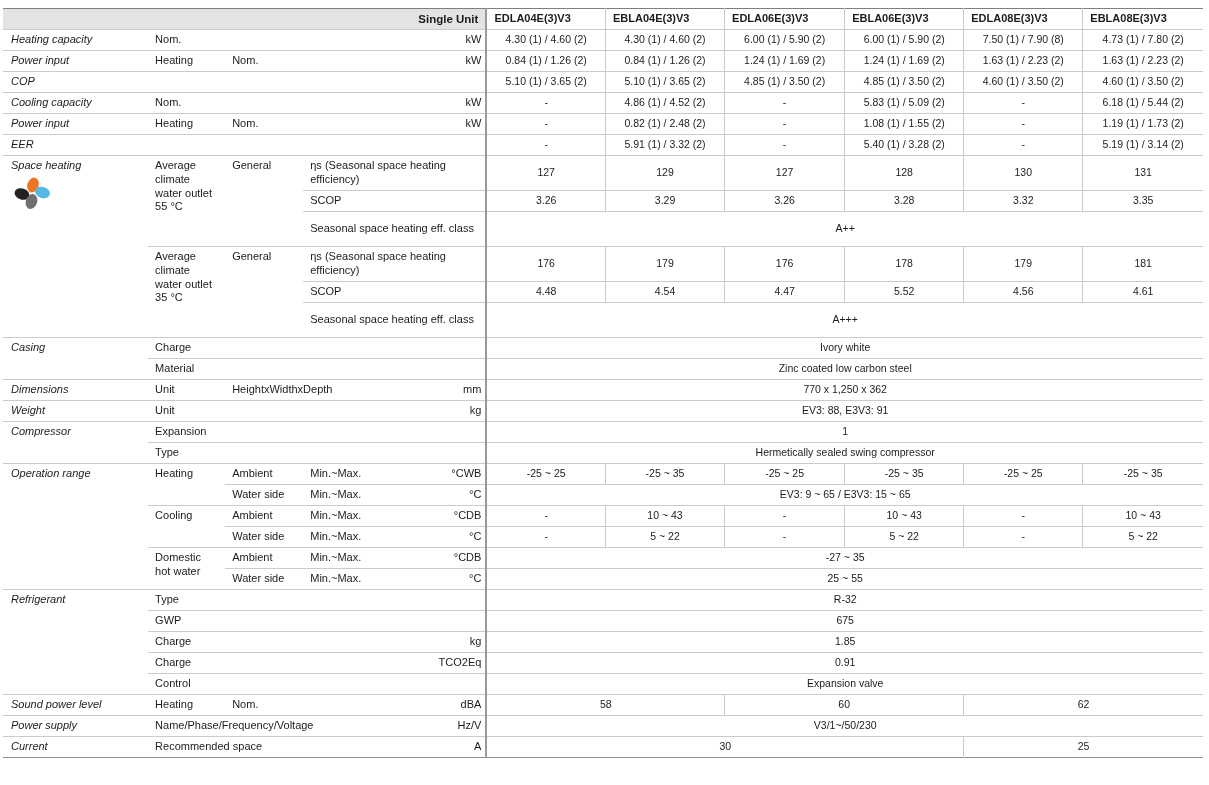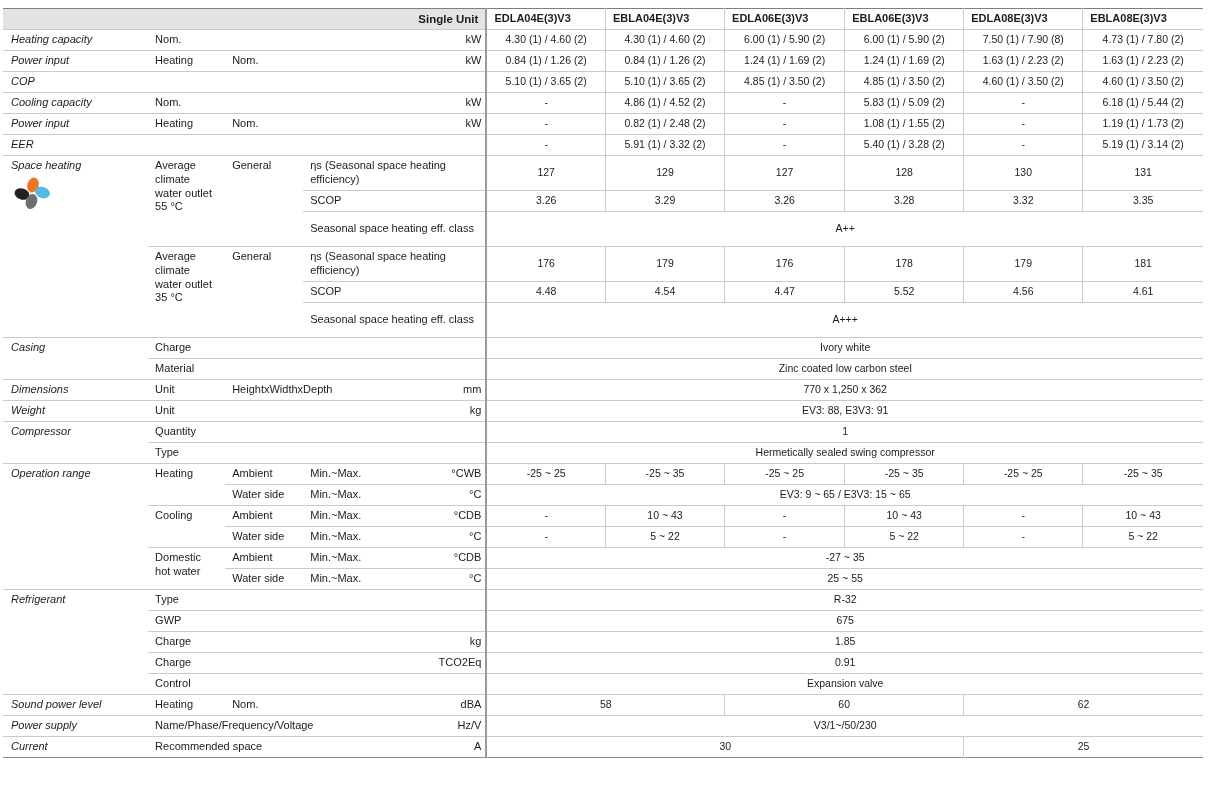--- a/index.html
+++ b/index.html
@@ -208,21 +208,21 @@
 <tr>
   <td class="l1">Weight</td>
   <td>Unit</td>
   <td colspan="2"></td>
   <td class="unit">kg</td>
   <td class="val d0" colspan="6">EV3: 88, E3V3: 91</td>
 </tr>
 
 <tr>
   <td class="l1 top" rowspan="2">Compressor</td>
-  <td>Quantity</td>
+  <td>Expansion</td>
   <td colspan="3"></td>
   <td class="val d0" colspan="6">1</td>
 </tr>
 <tr>
   <td>Type</td>
   <td colspan="3"></td>
   <td class="val d0" colspan="6">Hermetically sealed swing compressor</td>
 </tr>
 
 <tr>

